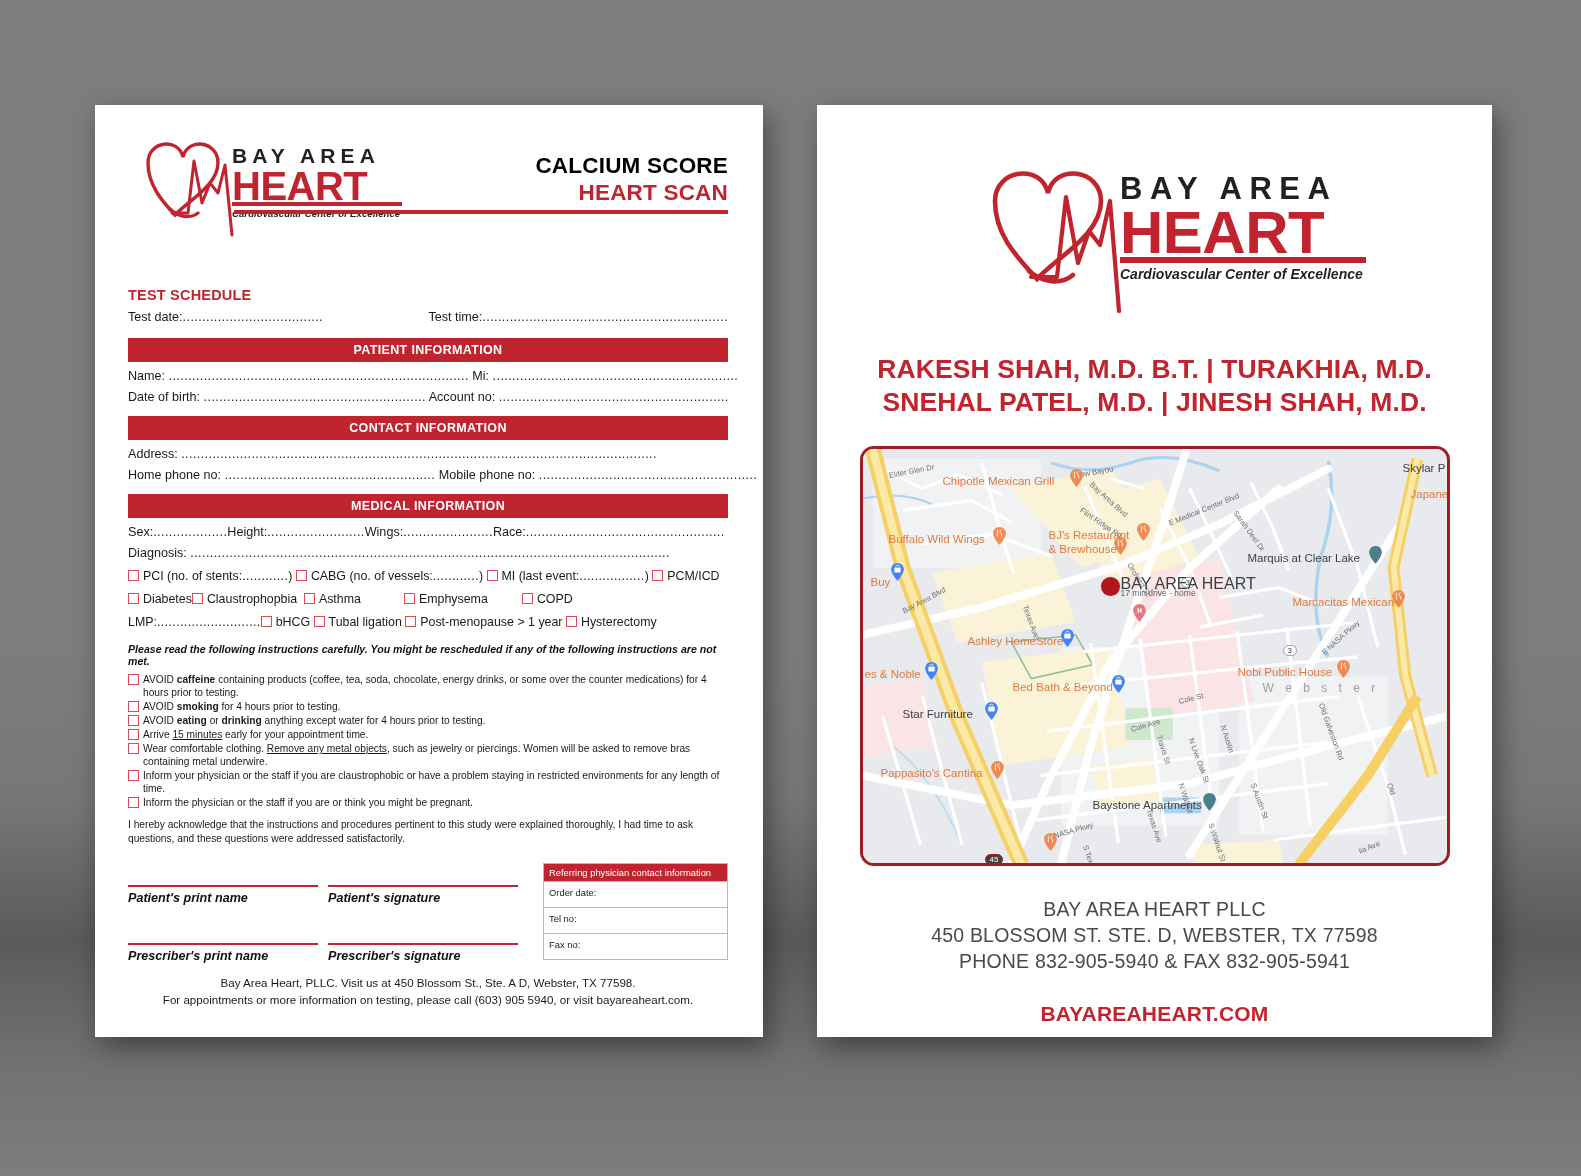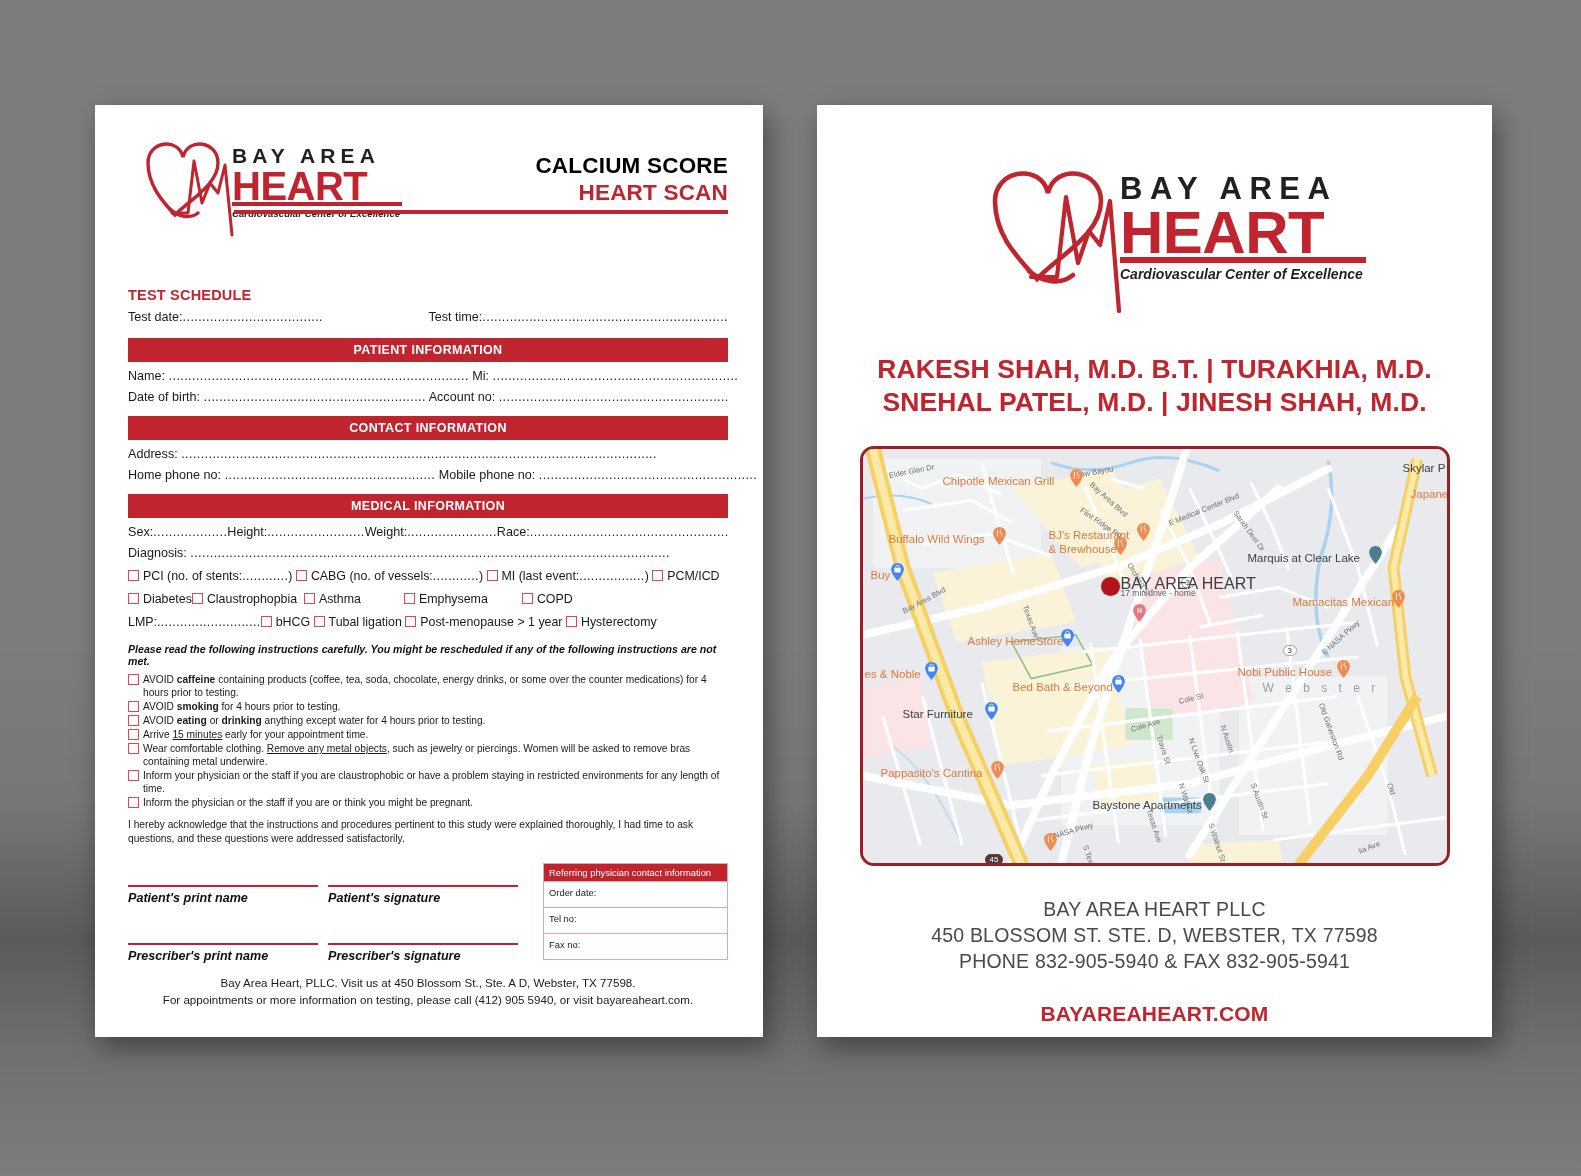--- a/index.html
+++ b/index.html
@@ -205,21 +205,21 @@
     </div>
     <div class="field-line">
       <span>Home phone no:</span>
       <span class="dots">......................................................</span>
       <span>Mobile phone no:</span>
       <span class="dots">........................................................</span>
     </div>
 
     <div class="bar tight">MEDICAL INFORMATION</div>
     <div class="field-line">
-      <span>Sex:</span><span class="dots">...................</span><span>Height:</span><span class="dots">.........................</span><span>Weight:</span><span class="dots">.......................</span><span>Race:</span><span class="dots">...................................................</span>
+      <span>Sex:</span><span class="dots">...................</span><span>Height:</span><span class="dots">.........................</span><span>Wings:</span><span class="dots">.......................</span><span>Race:</span><span class="dots">...................................................</span>
     </div>
     <div class="field-line">
       <span>Diagnosis:</span>
       <span class="dots">...........................................................................................................................</span>
     </div>
 
     <div class="chk-row" id="med-row-1"><span><span class="ck"></span><span>PCI (no. of stents:</span><span class="dots">............</span><span>)</span></span> <span><span class="ck"></span><span>CABG (no. of vessels:</span><span class="dots">............</span><span>)</span></span> <span><span class="ck"></span><span>MI (last event:</span><span class="dots">.................</span><span>)</span></span> <span><span class="ck"></span><span>PCM/ICD</span><span></span></span></div>
     <div class="chk-row spread" id="med-row-2">
         <span style=""><span class="ck"></span><span>Diabetes</span></span>
         <span style="width:112px;"><span class="ck"></span><span>Claustrophopbia</span></span>
@@ -276,21 +276,21 @@
       <div class="ref-box">
         <div class="ref-head">Referring physician contact information</div>
         <div class="ref-cell">Order date:</div>
         <div class="ref-cell">Tel no:</div>
         <div class="ref-cell">Fax no:</div>
       </div>
     </div>
 
     <div class="foot">
       <div>Bay Area Heart, PLLC. Visit us at 450 Blossom St., Ste. A D, Webster, TX 77598.</div>
-      <div>For appointments or more information on testing, please call (412) 905 5940, or visit bayareaheart.com.</div>
+      <div>For appointments or more information on testing, please call (603) 905 5940, or visit bayareaheart.com.</div>
     </div>
   </div>
 </div>
 
 <div class="page" id="page-right">
   <div class="rp-inner">
     <div class="rp-logo">
       <div class="rp-logo-mark">
         <svg viewBox="0 0 170 170" xmlns="http://www.w3.org/2000/svg">
           <path d="M28 56 C28 24, 74 18, 81 48 C88 18, 134 24, 134 56 C134 90, 90 112, 70 134 C50 112, 28 90, 28 56 Z" fill="none" stroke="#C0252F" stroke-width="4.6"></path>
@@ -447,21 +447,21 @@
               <path d="M8 5v7M8 12v6M16 5c-2 0-3 2-3 4s1 3 3 3v6" stroke="#fff" stroke-width="1.6" fill="none"></path>
             </svg>
           </div>
           <div class="mlabel big poi" style="left:186px; top:94px;">&amp; Brewhouse</div>
           <div class="pin" style="left:251.6px; top:88px;">
             <svg viewBox="0 0 24 34">
               <path d="M12 0C5.4 0 0 5.4 0 12c0 9 12 22 12 22s12-13 12-22C24 5.4 18.6 0 12 0z" fill="#ef8b52"></path>
               <path d="M8 5v7M8 12v6M16 5c-2 0-3 2-3 4s1 3 3 3v6" stroke="#fff" stroke-width="1.6" fill="none"></path>
             </svg>
           </div>
-          <div class="mlabel big poi" style="left:8px; top:120px;">Buy</div>
+          <div class="mlabel big poi" style="left:8px; top:127px;">Buy</div>
           <div class="pin" style="left:28.799999999999997px; top:114px;">
             <svg viewBox="0 0 24 34">
               <path d="M12 0C5.4 0 0 5.4 0 12c0 9 12 22 12 22s12-13 12-22C24 5.4 18.6 0 12 0z" fill="#4285f4"></path>
               <rect x="6" y="9" width="12" height="9" rx="1.5" fill="#fff"></rect>
               <path d="M9 9V7a3 3 0 0 1 6 0v2" stroke="#fff" stroke-width="1.5" fill="none"></path>
             </svg>
           </div>
           <div class="mlabel big dark" style="left:385px; top:103px;">Marquis at Clear Lake</div>
           <div class="pin" style="left:506.6px; top:97px;">
             <svg viewBox="0 0 24 34">

